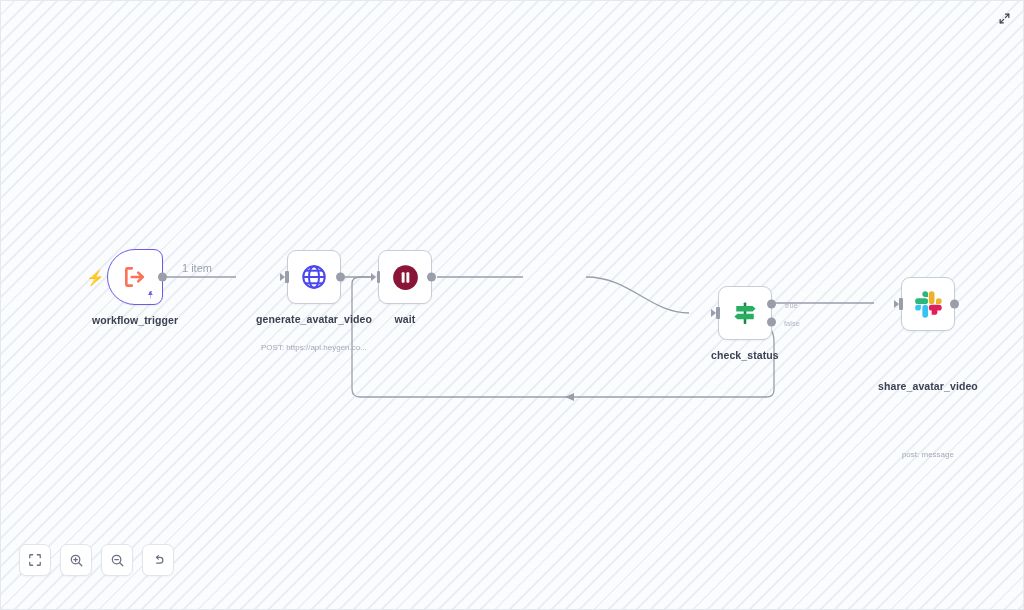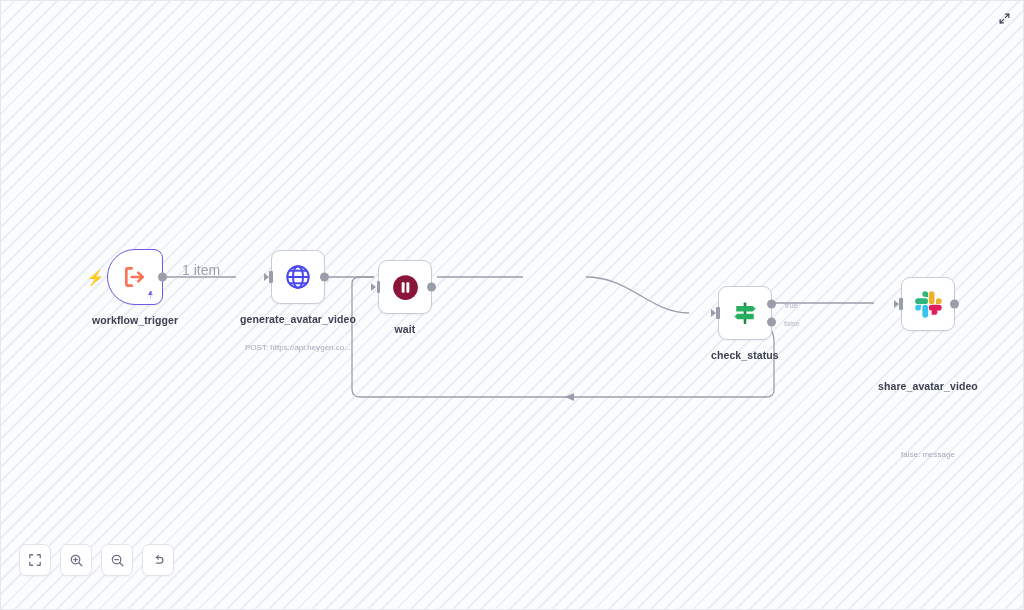--- a/index.html
+++ b/index.html
@@ -158,21 +158,21 @@
     position: absolute;
     right: 6px;
     bottom: 3px;
     width: 10px;
     height: 11px;
   }
 
   
   .edge-label {
     position: absolute;
-    font-size: 14px;
+    font-size: 11px;
     color: #9aa0ae;
     background: transparent;
     white-space: nowrap;
   }
 
   
   #toolbar {
     position: absolute;
     left: 19px;
     bottom: 34px;
@@ -251,39 +251,39 @@
 
       <svg class="trigger-pin" viewBox="0 0 24 24" fill="#6b5be6">
         <path d="M10 2 h4 v2 h-1 l1 5 h2 v2 h-5 v8 h-1 v-8 h-5 v-2 h2 l1 -5 h-1 z"></path>
       </svg>
 
       <span class="port port-out"></span>
     </div>
     <div class="node-label">workflow_trigger</div>
   </div>
 
-  <div class="node" style="left:240px; top:250px;">
+  <div class="node" style="left:256px; top:250px;">
     <div class="node-box">
       <span class="port-in"></span>
 
       <svg width="28" height="28" viewBox="0 0 24 24" fill="none" stroke="#4a46f0" stroke-width="1.7">
         <circle cx="12" cy="12" r="9.2"></circle>
         <ellipse cx="12" cy="12" rx="4.3" ry="9.2"></ellipse>
         <line x1="2.8" y1="12" x2="21.2" y2="12"></line>
         <line x1="4.3" y1="6.6" x2="19.7" y2="6.6"></line>
         <line x1="4.3" y1="17.4" x2="19.7" y2="17.4"></line>
       </svg>
 
       <span class="port port-out"></span>
     </div>
     <div class="node-label">generate_avatar_video</div>
     <div class="node-sublabel">POST: https://api.heygen.co...</div>
   </div>
 
-  <div class="node" style="left:378px; top:260px;">
+  <div class="node" style="left:378px; top:250px;">
     <div class="node-box">
       <span class="port-in"></span>
 
       <svg width="27" height="27" viewBox="0 0 24 24">
         <circle cx="12" cy="12" r="11" fill="#8a1538"></circle>
         <rect x="8.6" y="7.4" width="2.6" height="9.2" rx="0.8" fill="#ffffff"></rect>
         <rect x="12.8" y="7.4" width="2.6" height="9.2" rx="0.8" fill="#ffffff"></rect>
       </svg>
 
       <span class="port port-out"></span>
@@ -320,21 +320,21 @@
           <path fill="#36c5f0" d="M30 77a12.5 12.5 0 1 1-12.5-12.5H30zm6.3 0a12.5 12.5 0 0 1 25 0v31.3a12.5 12.5 0 1 1-25 0z"></path>
           <path fill="#2eb67d" d="M48.8 30A12.5 12.5 0 1 1 61.3 17.5V30zm0 6.4a12.5 12.5 0 0 1 0 25H17.5a12.5 12.5 0 0 1 0-25z"></path>
           <path fill="#ecb22e" d="M95.7 48.8A12.5 12.5 0 1 1 108.2 61.3H95.7zm-6.3 0a12.5 12.5 0 0 1-25 0V17.5a12.5 12.5 0 1 1 25 0z"></path>
           <path fill="#e01e5a" d="M77 95.7a12.5 12.5 0 1 1 12.5 12.5H77zm0-6.3a12.5 12.5 0 0 1 0-25h31.3a12.5 12.5 0 0 1 0 25z"></path>
         </g>
       </svg>
 
       <span class="port port-out"></span>
     </div>
     <div class="node-label">share_avatar_video</div>
-    <div class="node-sublabel">false: message</div>
+    <div class="node-sublabel">post: message</div>
   </div>
 
   <div id="toolbar">
 
     <div class="tool-btn">
       <svg width="14" height="14" viewBox="0 0 24 24" fill="none" stroke="#6b7082" stroke-width="2.2" stroke-linecap="round">
         <path d="M3 8 V4 a1 1 0 0 1 1 -1 h4"></path>
         <path d="M16 3 h4 a1 1 0 0 1 1 1 v4"></path>
         <path d="M21 16 v4 a1 1 0 0 1 -1 1 h-4"></path>
         <path d="M8 21 H4 a1 1 0 0 1 -1 -1 v-4"></path>

